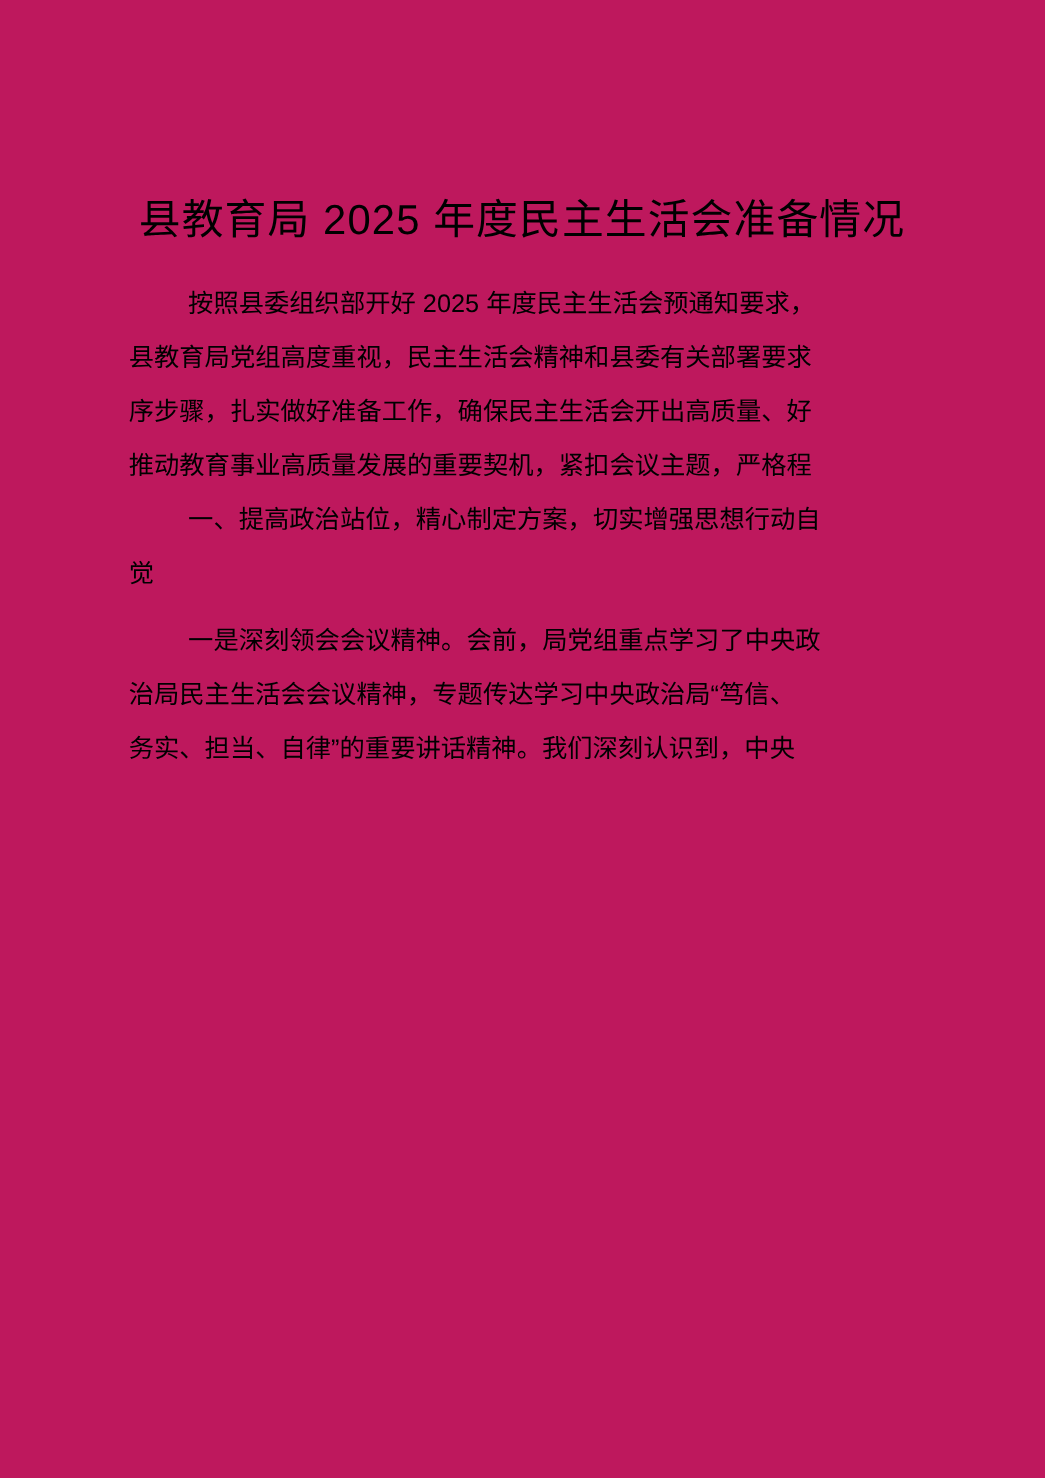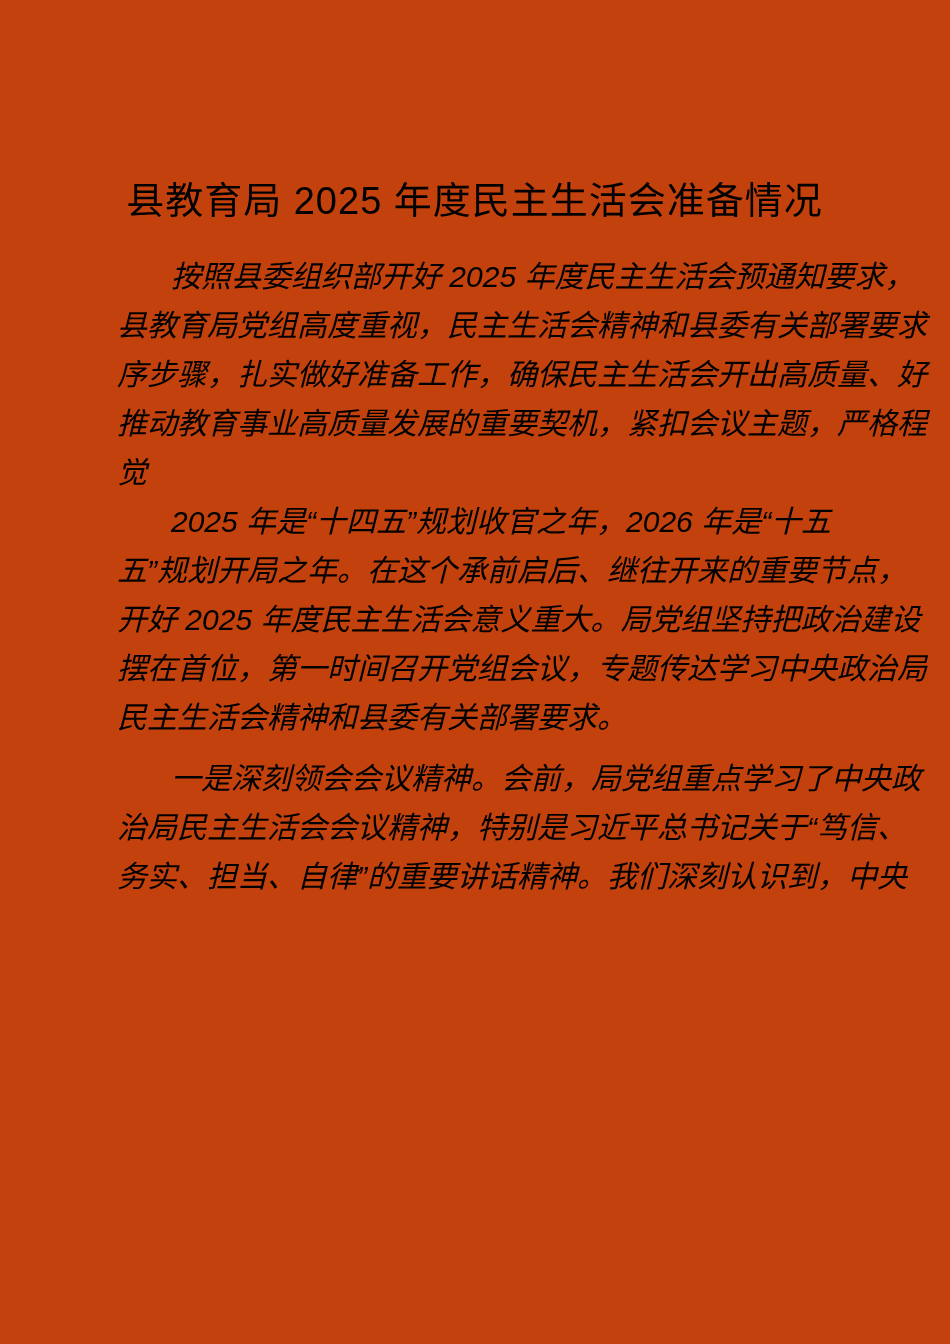--- a/index.html
+++ b/index.html
@@ -10,40 +10,39 @@
   body {
     width: 950px;
     height: 1344px;
     overflow: hidden;
   }
   .page {
     box-sizing: border-box;
     width: 950px;
     height: 1344px;
     padding: 162px 118px 0 117px;
-    background: #c2410c;
+    background: #be185d;
     color: #000000;
     font-family: "Liberation Sans", "DejaVu Sans", sans-serif;
   }
   .doc-title {
     margin: 0;
     font-size: 38px;
     font-weight: normal;
     line-height: 78px;
     text-align: center;
     letter-spacing: 1px;
   }
   .title-line {
     white-space: nowrap;
   }
   .doc-body {
     margin-top: 12px;
-    font-size: 30px;
+    font-size: 23px;
     line-height: 49px;
-    font-style: italic;
   }
   .para {
     margin: 0;
   }
   
   .doc-body .para:last-child {
     margin-top: 12px;
   }
   .line {
     white-space: nowrap;
@@ -60,28 +59,22 @@
     <div class="title-line">县教育局 2025 年度民主生活会准备情况</div>
   </h1>
   <div class="doc-body">
       <div class="para paragraph">
         <div class="line first">按照县委组织部开好 2025 年度民主生活会预通知要求，</div>
         <div class="line">县教育局党组高度重视，民主生活会精神和县委有关部署要求</div>
         <div class="line">序步骤，扎实做好准备工作，确保民主生活会开出高质量、好</div>
         <div class="line">推动教育事业高质量发展的重要契机，紧扣会议主题，严格程</div>
       </div>
       <div class="para heading">
+        <div class="line first">一、提高政治站位，精心制定方案，切实增强思想行动自</div>
         <div class="line">觉</div>
       </div>
       <div class="para paragraph">
-        <div class="line first">2025 年是“十四五”规划收官之年，2026 年是“十五</div>
-        <div class="line">五”规划开局之年。在这个承前启后、继往开来的重要节点，</div>
-        <div class="line">开好 2025 年度民主生活会意义重大。局党组坚持把政治建设</div>
-        <div class="line">摆在首位，第一时间召开党组会议，专题传达学习中央政治局</div>
-        <div class="line">民主生活会精神和县委有关部署要求。</div>
-      </div>
-      <div class="para paragraph">
         <div class="line first">一是深刻领会会议精神。会前，局党组重点学习了中央政</div>
-        <div class="line">治局民主生活会会议精神，特别是习近平总书记关于“笃信、</div>
+        <div class="line">治局民主生活会会议精神，专题传达学习中央政治局“笃信、</div>
         <div class="line">务实、担当、自律”的重要讲话精神。我们深刻认识到，中央</div>
       </div>
     </div>
 </div>
 
 </body></html>

